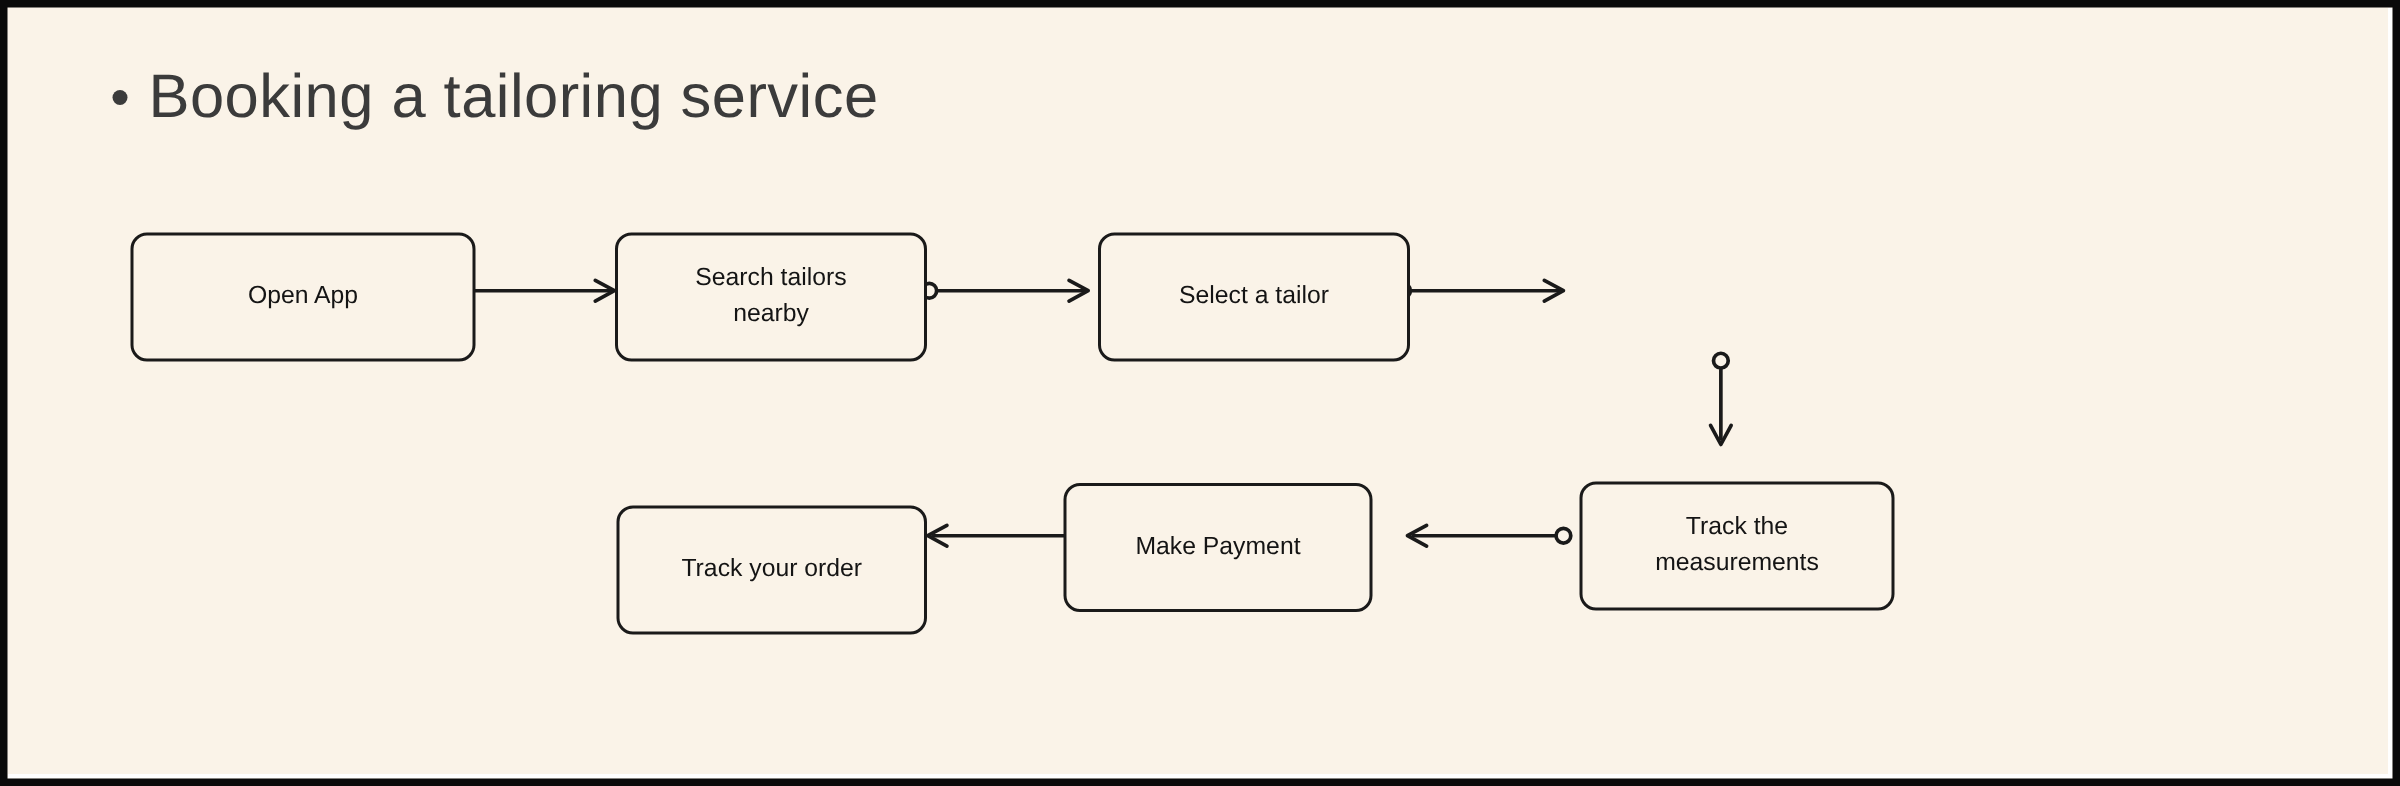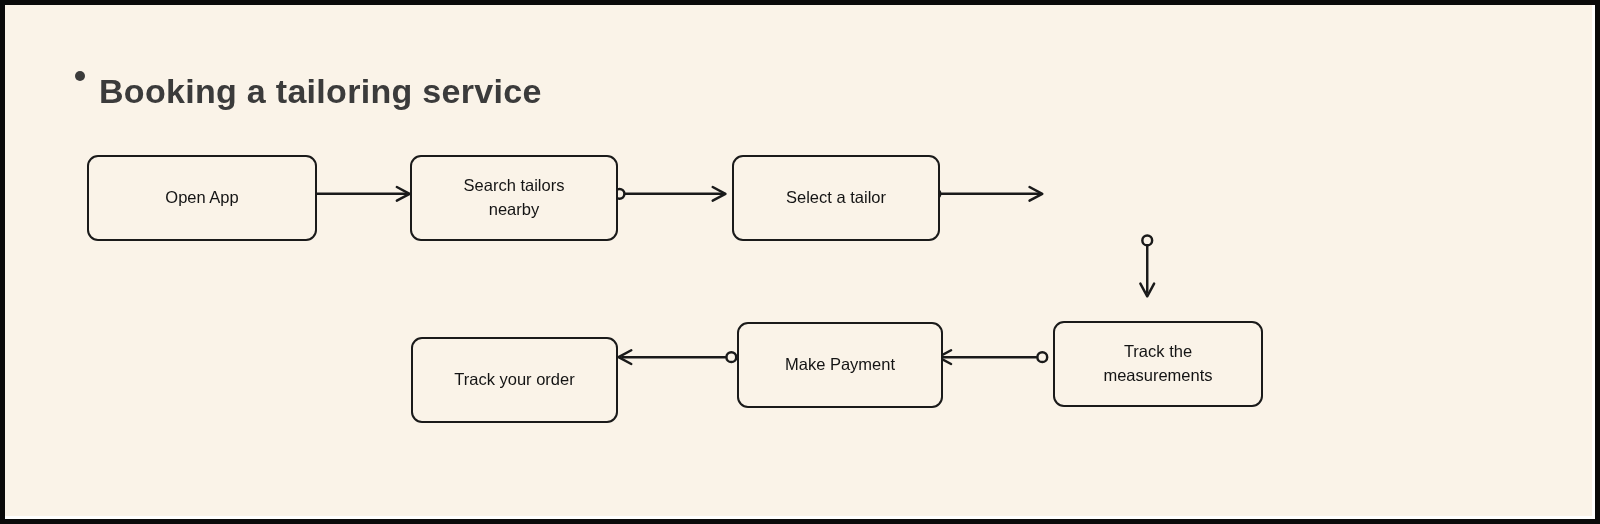--- a/index.html
+++ b/index.html
@@ -32,25 +32,24 @@
     gap: 14px;
   }
   .title-bullet {
     width: 10px;
     height: 10px;
     border-radius: 50%;
     background: var(--title);
     flex: 0 0 auto;
   }
   .page-title {
-    font-size: 34px;
-    font-weight: 700;
+    font-size: 41px;
+    font-weight: 400;
     letter-spacing: 0.3px;
     color: var(--title);
-    margin-top: 31px;
   }
   .node {
     position: absolute;
     border: 2px solid var(--ink);
     border-radius: 11px;
     background: var(--background);
     display: flex;
     align-items: center;
     justify-content: center;
     text-align: center;
@@ -130,17 +129,17 @@
 
   <div class="node" style="left:82px;  top:150px; width:230px; height:86px;text-align:right;">Open App</div>
 
   <div class="node" style="left:727px; top:150px; width:208px; height:86px;">Select a tailor</div>
 
   <div class="node" style="left:405px; top:150px; width:208px; height:86px;">Search tailors nearby</div>
 
 
   <div class="node" style="left:1048px; top:316px; width:210px; height:86px;">Track the measurements</div>
 
-  <div class="node" style="left:732px; top:317px; width:206px; height:86px;">Make Payment</div>
+  <div class="node" style="left:704px; top:317px; width:206px; height:86px;">Make Payment</div>
 
   <div class="node" style="left:406px; top:332px; width:207px; height:86px;">Track your order</div>
 
 </div>
 
 </body></html>

